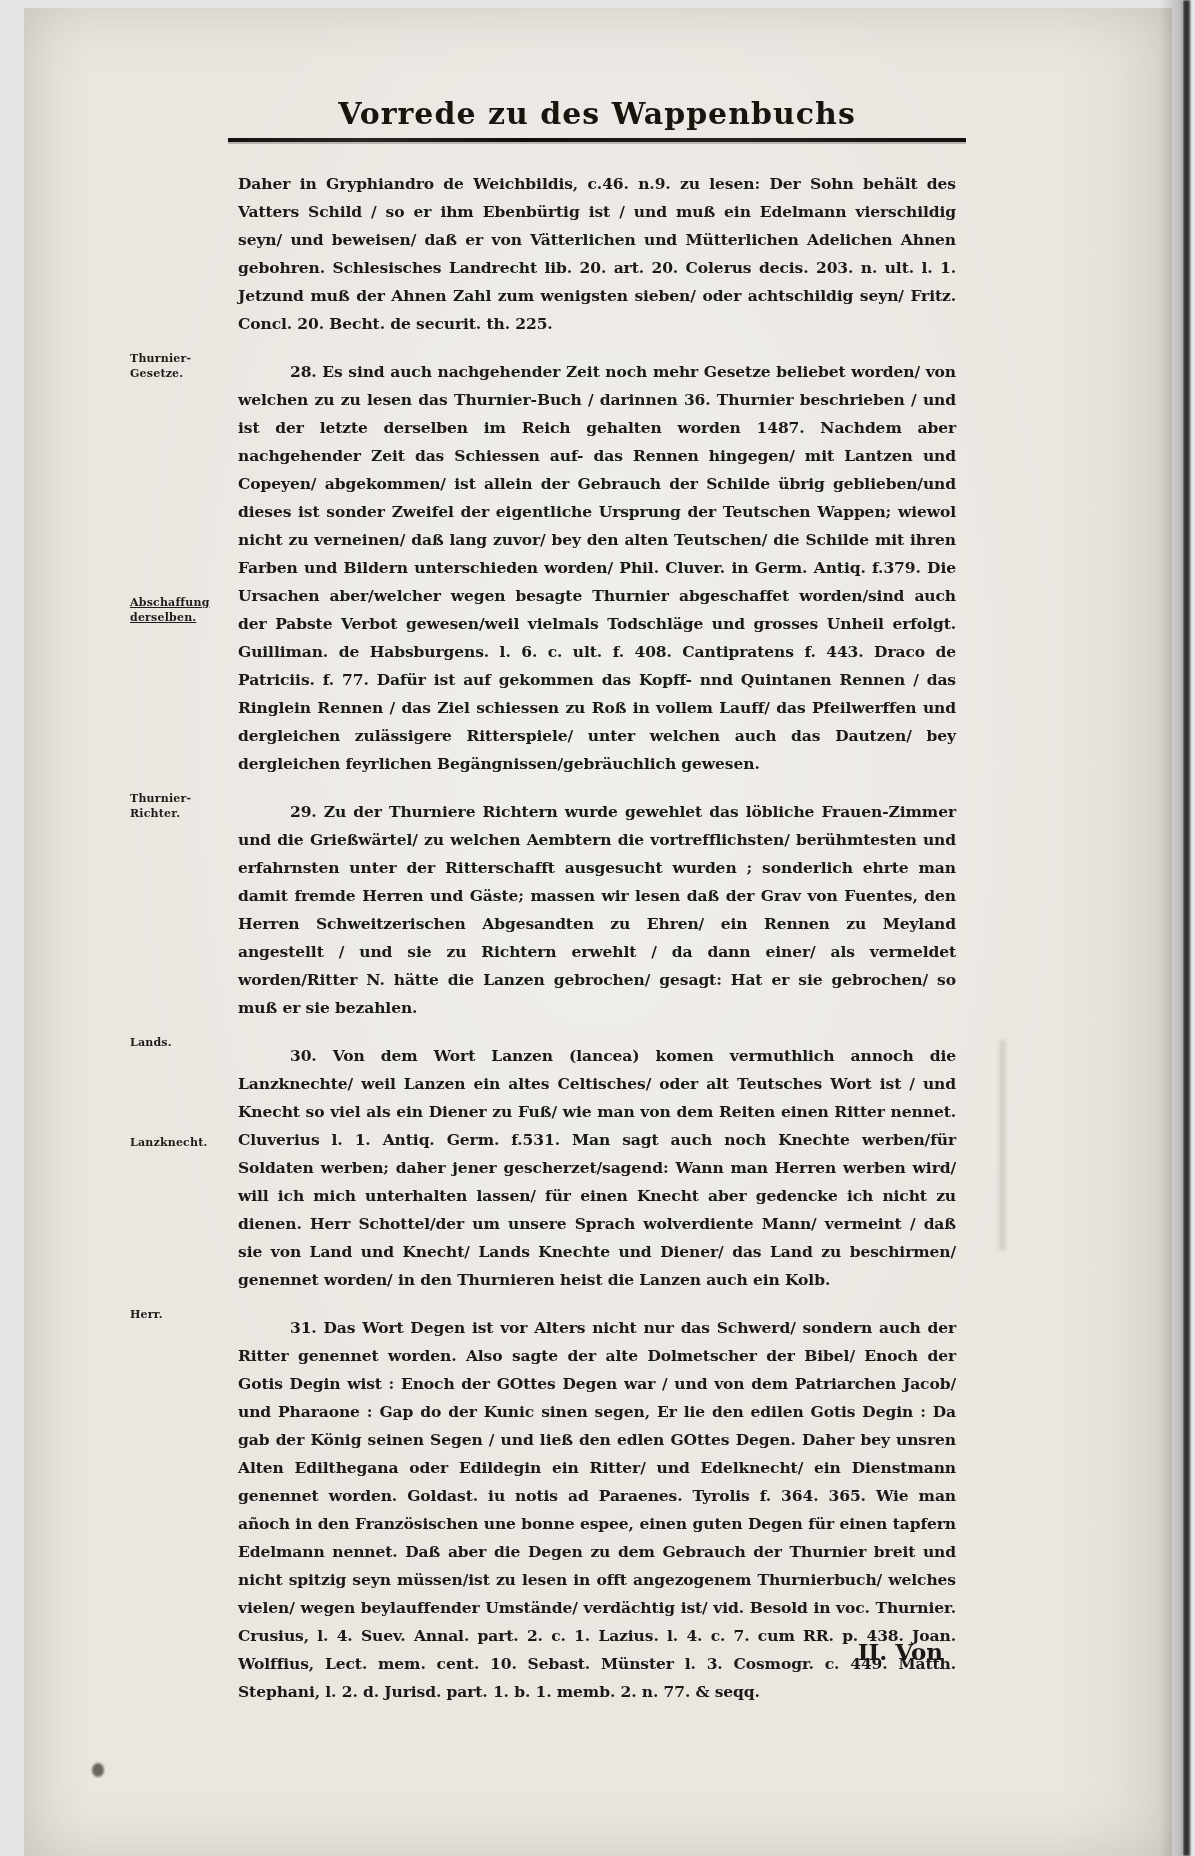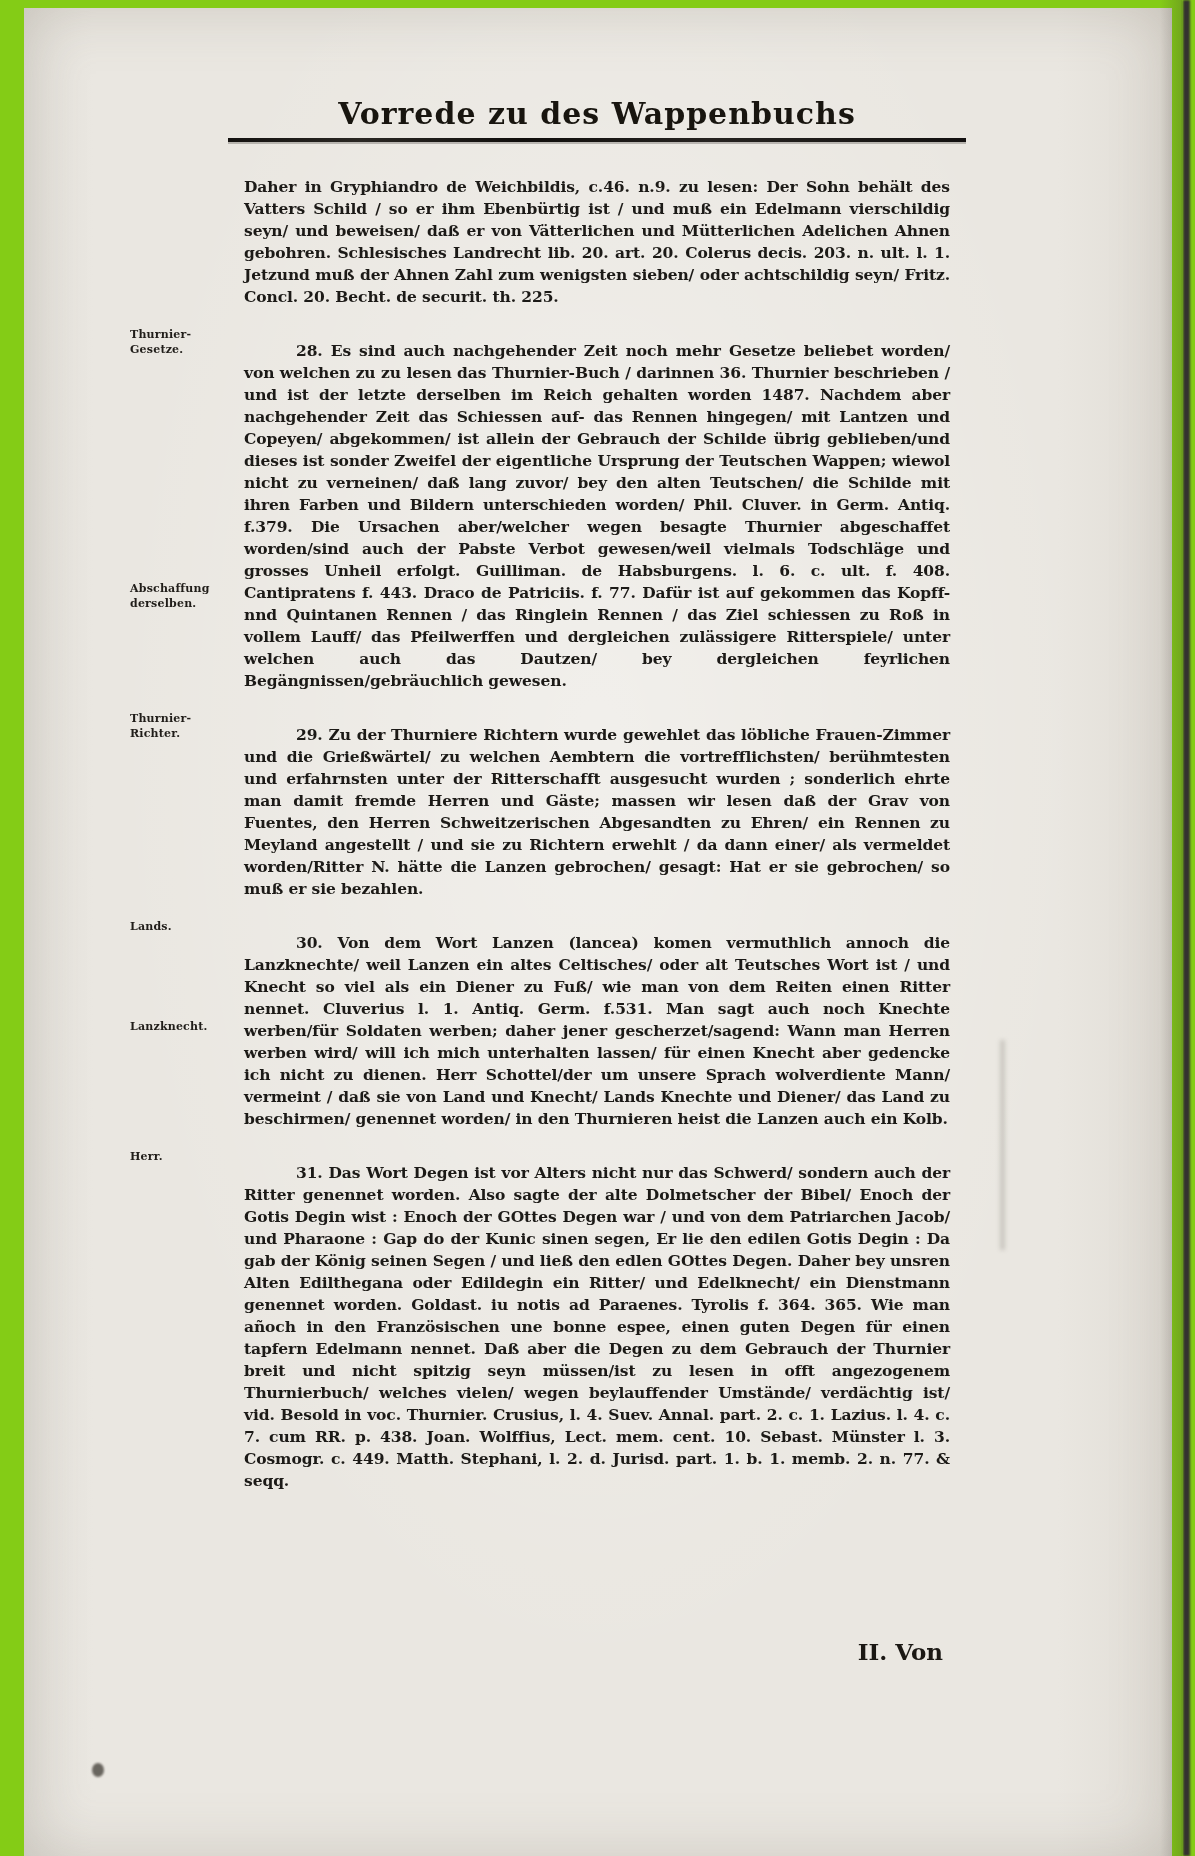--- a/index.html
+++ b/index.html
@@ -1,16 +1,16 @@
 <!DOCTYPE html>
 <html><head>
 <meta charset="utf-8">
 <style>
   html,body{margin:0;padding:0;background:#ffffff;}
-  .scan{position:relative;width:1195px;height:1856px;background:#84cc16;overflow:hidden;
+  .scan{position:relative;width:1195px;height:1856px;background:#e5e5e5;overflow:hidden;
         font-family:"DejaVu Serif", serif;}
   .paper{position:absolute;left:24px;top:8px;width:1148px;height:1848px;
          background:
            radial-gradient(ellipse at 50% 40%, rgba(255,255,255,0.35), rgba(0,0,0,0) 60%),
            linear-gradient(90deg, #e3e0da 0%, #eae7e1 6%, #eae7e1 90%, #e0dcd5 100%),
            #e9e6e0;
          box-shadow: inset 0 0 60px rgba(120,110,95,0.25);}
   .gutter-line{position:absolute;left:1183px;top:0;width:7px;height:1856px;
          background:#343230;filter:blur(1.2px);}
   .gutter-soft{position:absolute;left:1160px;top:0;width:22px;height:1856px;
@@ -21,21 +21,21 @@
   .header .title{font-size:30px;font-weight:700;letter-spacing:1px;}
   .header .rule{margin-top:7px;height:4px;
          background:linear-gradient(90deg,#141210 0%, #2a2723 18%, #100e0c 40%, #262320 65%, #131110 100%);
          box-shadow:0 2px 0 rgba(30,27,22,0.25);}
   .content{position:absolute;left:130px;top:160px;width:836px;color:#1c1a17;}
   .para-row{display:flex;align-items:flex-start;}
   .note-col{position:relative;width:98px;flex:0 0 98px;}
   .margin-note{font-size:11px;font-weight:700;line-height:15px;padding-top:3px;
          letter-spacing:0.2px;word-spacing:1px;color:#201d19;}
   .margin-note.abs{position:absolute;left:0;right:6px;}
-  .body-text{margin:16px;width:738px;font-size:15.5px;font-weight:700;line-height:22px;
+  .body-text{margin:10px;width:738px;font-size:15.5px;font-weight:700;line-height:28px;
          text-align:justify;letter-spacing:-0.1px;color:#1c1a17;}
   .body-text.indent{text-indent:52px;}
   .catchword{position:absolute;left:217px;top:1638px;width:738px;text-align:right;
          padding-right:12px;box-sizing:border-box;
          font-size:23px;font-weight:700;color:#1b1814;}
   .smudge{position:absolute;left:1000px;top:1040px;width:5px;height:210px;
          background:rgba(90,85,78,0.22);filter:blur(2px);}
 </style>
 </head>
 <body>
@@ -55,21 +55,21 @@
   <div class="content">
 
     <div class="para-row">
       <div class="note-col"></div>
       <p class="body-text">Daher in Gryphiandro de Weichbildis, c.46. n.9. zu lesen: Der Sohn behält des Vatters Schild / so er ihm Ebenbürtig ist / und muß ein Edelmann vierschildig seyn/ und beweisen/ daß er von Vätterlichen und Mütterlichen Adelichen Ahnen gebohren. Schlesisches Landrecht lib. 20. art. 20. Colerus decis. 203. n. ult. l. 1. Jetzund muß der Ahnen Zahl zum wenigsten sieben/ oder achtschildig seyn/ Fritz. Concl. 20. Becht. de securit. th. 225.</p>
     </div>
 
     <div class="para-row">
       <div class="note-col">
         <div class="margin-note">Thurnier-Gesetze.</div>
-        <div class="margin-note abs" style="top:254px;">Abschaffung derselben.</div>
+        <div class="margin-note abs" style="top:244px;text-decoration:underline;">Abschaffung derselben.</div>
       </div>
       <p class="body-text indent">28. Es sind auch nachgehender Zeit noch mehr Gesetze beliebet worden/ von welchen zu zu lesen das Thurnier-Buch / darinnen 36. Thurnier beschrieben / und ist der letzte derselben im Reich gehalten worden 1487. Nachdem aber nachgehender Zeit das Schiessen auf- das Rennen hingegen/ mit Lantzen und Copeyen/ abgekommen/ ist allein der Gebrauch der Schilde übrig geblieben/und dieses ist sonder Zweifel der eigentliche Ursprung der Teutschen Wappen; wiewol nicht zu verneinen/ daß lang zuvor/ bey den alten Teutschen/ die Schilde mit ihren Farben und Bildern unterschieden worden/ Phil. Cluver. in Germ. Antiq. f.379. Die Ursachen aber/welcher wegen besagte Thurnier abgeschaffet worden/sind auch der Pabste Verbot gewesen/weil vielmals Todschläge und grosses Unheil erfolgt. Guilliman. de Habsburgens. l. 6. c. ult. f. 408. Cantipratens f. 443. Draco de Patriciis. f. 77. Dafür ist auf gekommen das Kopff- nnd Quintanen Rennen / das Ringlein Rennen / das Ziel schiessen zu Roß in vollem Lauff/ das Pfeilwerffen und dergleichen zulässigere Ritterspiele/ unter welchen auch das Dautzen/ bey dergleichen feyrlichen Begängnissen/gebräuchlich gewesen.</p>
     </div>
 
     <div class="para-row">
       <div class="note-col">
         <div class="margin-note">Thurnier-Richter.</div>
       </div>
       <p class="body-text indent">29. Zu der Thurniere Richtern wurde gewehlet das löbliche Frauen-Zimmer und die Grießwärtel/ zu welchen Aembtern die vortrefflichsten/ berühmtesten und erfahrnsten unter der Ritterschafft ausgesucht wurden ; sonderlich ehrte man damit fremde Herren und Gäste; massen wir lesen daß der Grav von Fuentes, den Herren Schweitzerischen Abgesandten zu Ehren/ ein Rennen zu Meyland angestellt / und sie zu Richtern erwehlt / da dann einer/ als vermeldet worden/Ritter N. hätte die Lanzen gebrochen/ gesagt: Hat er sie gebrochen/ so muß er sie bezahlen.</p>
     </div>

